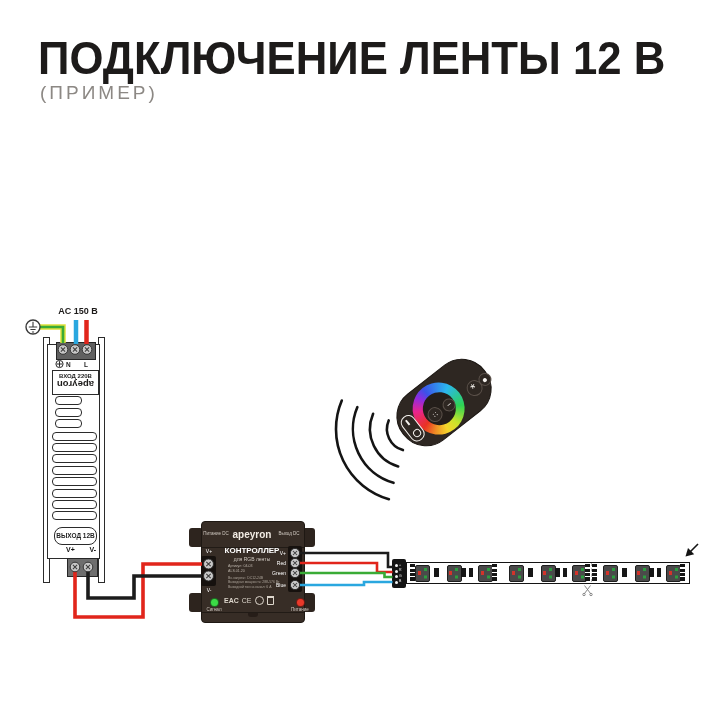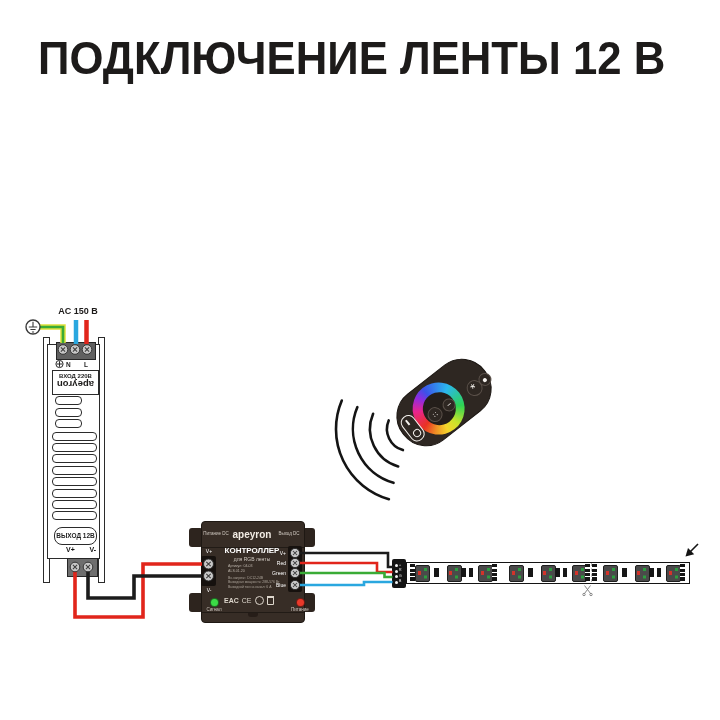--- a/index.html
+++ b/index.html
@@ -64,20 +64,21 @@
   .pads{position:absolute;top:1px;width:5px;height:17px;
         background:repeating-linear-gradient(to bottom,#141414 0 3.2px,#ffffff 3.2px 4.5px);}
   .cutline{position:absolute;top:0;height:19px;width:0;border-left:1px dashed #b5b5b5;}
 </style>
 </head>
 <body>
 
 <div id="stage">
 
   <div class="abs" id="title">ПОДКЛЮЧЕНИЕ ЛЕНТЫ 12 В</div>
+  <div class="abs" id="subtitle">(ПРИМЕР)</div>
 
   <div>
     <div class="abs" id="psu-ac-label">AC 150 В</div>
     <div class="abs psu-rail" style="left:43px;"></div>
     <div class="abs psu-rail" style="left:97.5px;"></div>
     <div class="abs" id="psu-body"></div>
     <div class="abs" id="psu-in-block"></div>
     <div class="abs" id="psu-nl-row">
       <span class="psu-small">N</span>
       <span class="psu-small">L</span>

